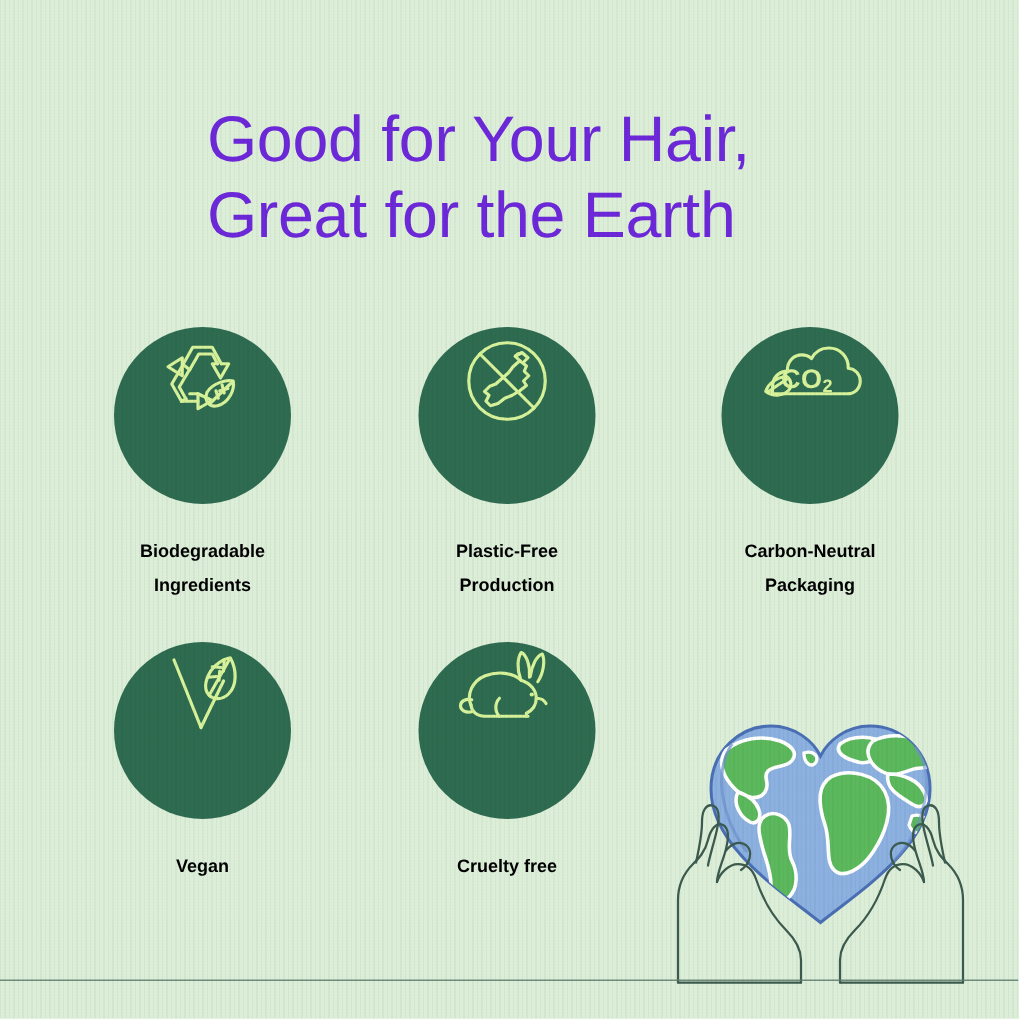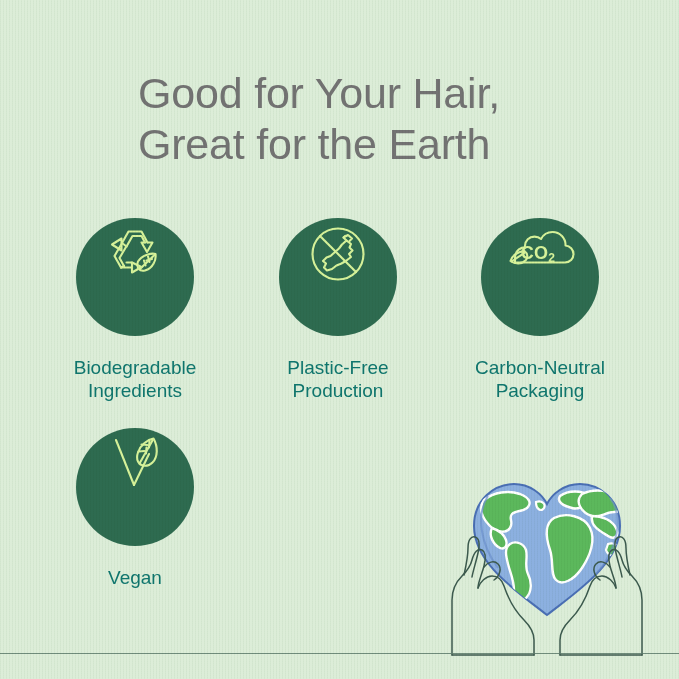--- a/index.html
+++ b/index.html
@@ -31,21 +31,21 @@
       repeating-linear-gradient(0deg, rgba(255,255,255,0.35) 0px, rgba(255,255,255,0.35) 1px, rgba(0,0,0,0.0) 1px, rgba(0,0,0,0.0) 2px),
       repeating-linear-gradient(90deg, rgba(180,205,175,0.30) 0px, rgba(180,205,175,0.30) 1px, rgba(0,0,0,0.0) 1px, rgba(0,0,0,0.0) 3px);
     mix-blend-mode: multiply;
   }
 
   #headline {
     position: absolute;
     left: 138px;
     top: 68px;
     width: 520px;
-    color: #737373;
+    color: #6d28d9;
     font-size: 43px;
     line-height: 51px;
     font-weight: 400;
     letter-spacing: -0.2px;
     white-space: pre-line;
   }
 
   .badge {
     position: absolute;
     width: 170px;
@@ -56,24 +56,24 @@
     height: 118px;
     border-radius: 50%;
     background: #2e6b50;
     margin: 0 auto;
     display: flex;
     justify-content: center;
   }
   .badge-circle svg { display: block; }
   .badge-label {
     margin-top: 20px;
-    color: #0f766e;
-    font-size: 19px;
+    color: #000000;
+    font-size: 12px;
     line-height: 23px;
-    font-weight: 400;
+    font-weight: 700;
     white-space: pre-line;
   }
 
   
   #badge-biodegradable { left: 50px;  top: 218px; }
   #badge-plastic-free  { left: 253px; top: 218px; }
   #badge-carbon        { left: 455px; top: 218px; }
   
   #badge-vegan         { left: 50px;  top: 428px; }
   #badge-cruelty-free  { left: 253px; top: 428px; }
@@ -193,20 +193,45 @@
           <path d="M45.5 17 L39.5 16.5"></path>
           <path d="M42.5 23 L36.5 23.5"></path>
           <path d="M47 19.5 L47.5 13"></path>
           <path d="M44 25.5 L44.5 19.5"></path>
         </svg>
       </span>
     </div>
     <div class="badge-label">Vegan</div>
   </div>
 
+  <div class="badge" id="badge-cruelty-free">
+    <div class="badge-circle">
+      <span>
+        <svg width="76" height="64" viewBox="0 0 76 64" fill="none" stroke="#d7f29a" stroke-width="2.1" stroke-linecap="round" stroke-linejoin="round">
+
+          <path d="M14 42 C11 35.5 14.5 26 23.5 22.5 C32 19.2 42 20.5 47.5 25.5"></path>
+          <path d="M14 42 C14.5 46.5 18 49.5 23 49.5 L52 49.5"></path>
+
+          <path d="M14.5 38.5 C10.5 37.5 7 39.5 7 42.5 C7 45.5 10.5 47.5 14.5 46.5"></path>
+
+          <path d="M47.5 25.5 C53.5 27.5 57.5 32 57.5 37.5 C57.5 42 55 45.5 51 47.5"></path>
+          <path d="M51 47.5 L51 49.5"></path>
+          <path d="M57.5 37.5 C60.5 37.5 63 39 64 41"></path>
+
+          <path d="M47 24.5 C44.5 18 45 10.5 47.5 7 C51 8.5 53.5 15.5 53 23.5"></path>
+          <path d="M53.5 23 C54.5 15.5 58 9 61.5 8 C63.5 12 62.5 20.5 58.5 26.5"></path>
+
+          <circle cx="54.5" cy="35" r="1.4" fill="#d7f29a" stroke="none"></circle>
+
+          <path d="M33 49.5 C30 47 29.5 41 33 37.5"></path>
+        </svg>
+      </span>
+    </div>
+    <div class="badge-label">Cruelty free</div>
+  </div>
 
   <div id="earth-scene">
     <svg width="230" height="230" viewBox="0 0 230 230" fill="none">
       <defs>
         <clipPath id="heartclip">
           <path d="M115 175
                    C 86 152, 42 124, 42 86
                    C 42 60, 62 44, 82 44
                    C 98 44, 110 54, 115 64
                    C 120 54, 132 44, 148 44

